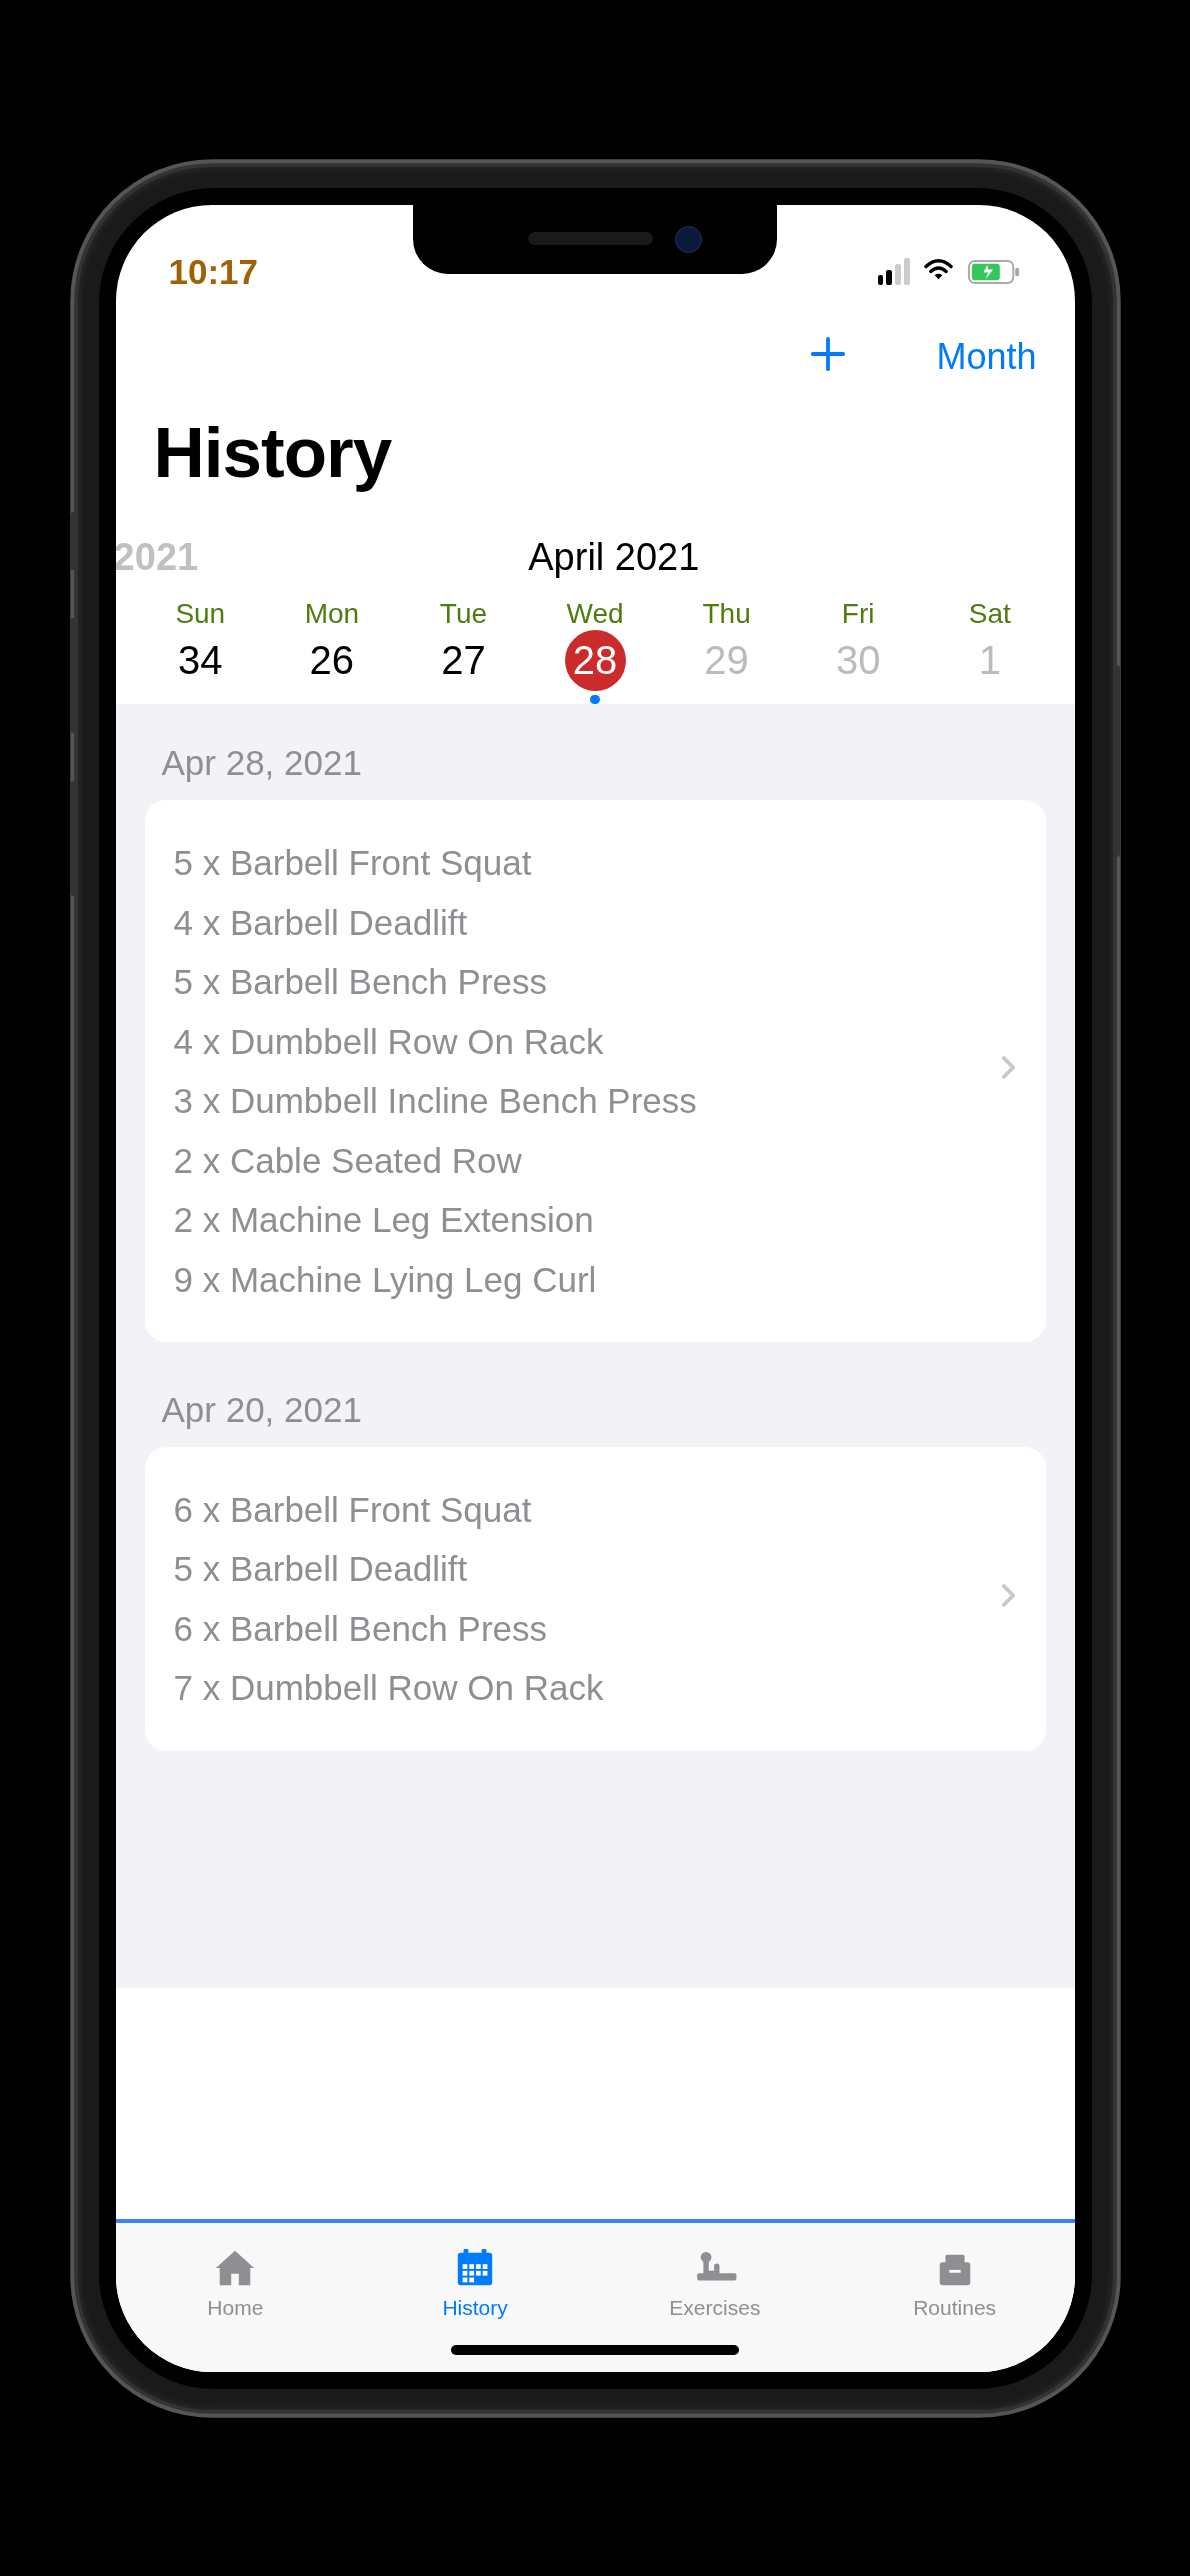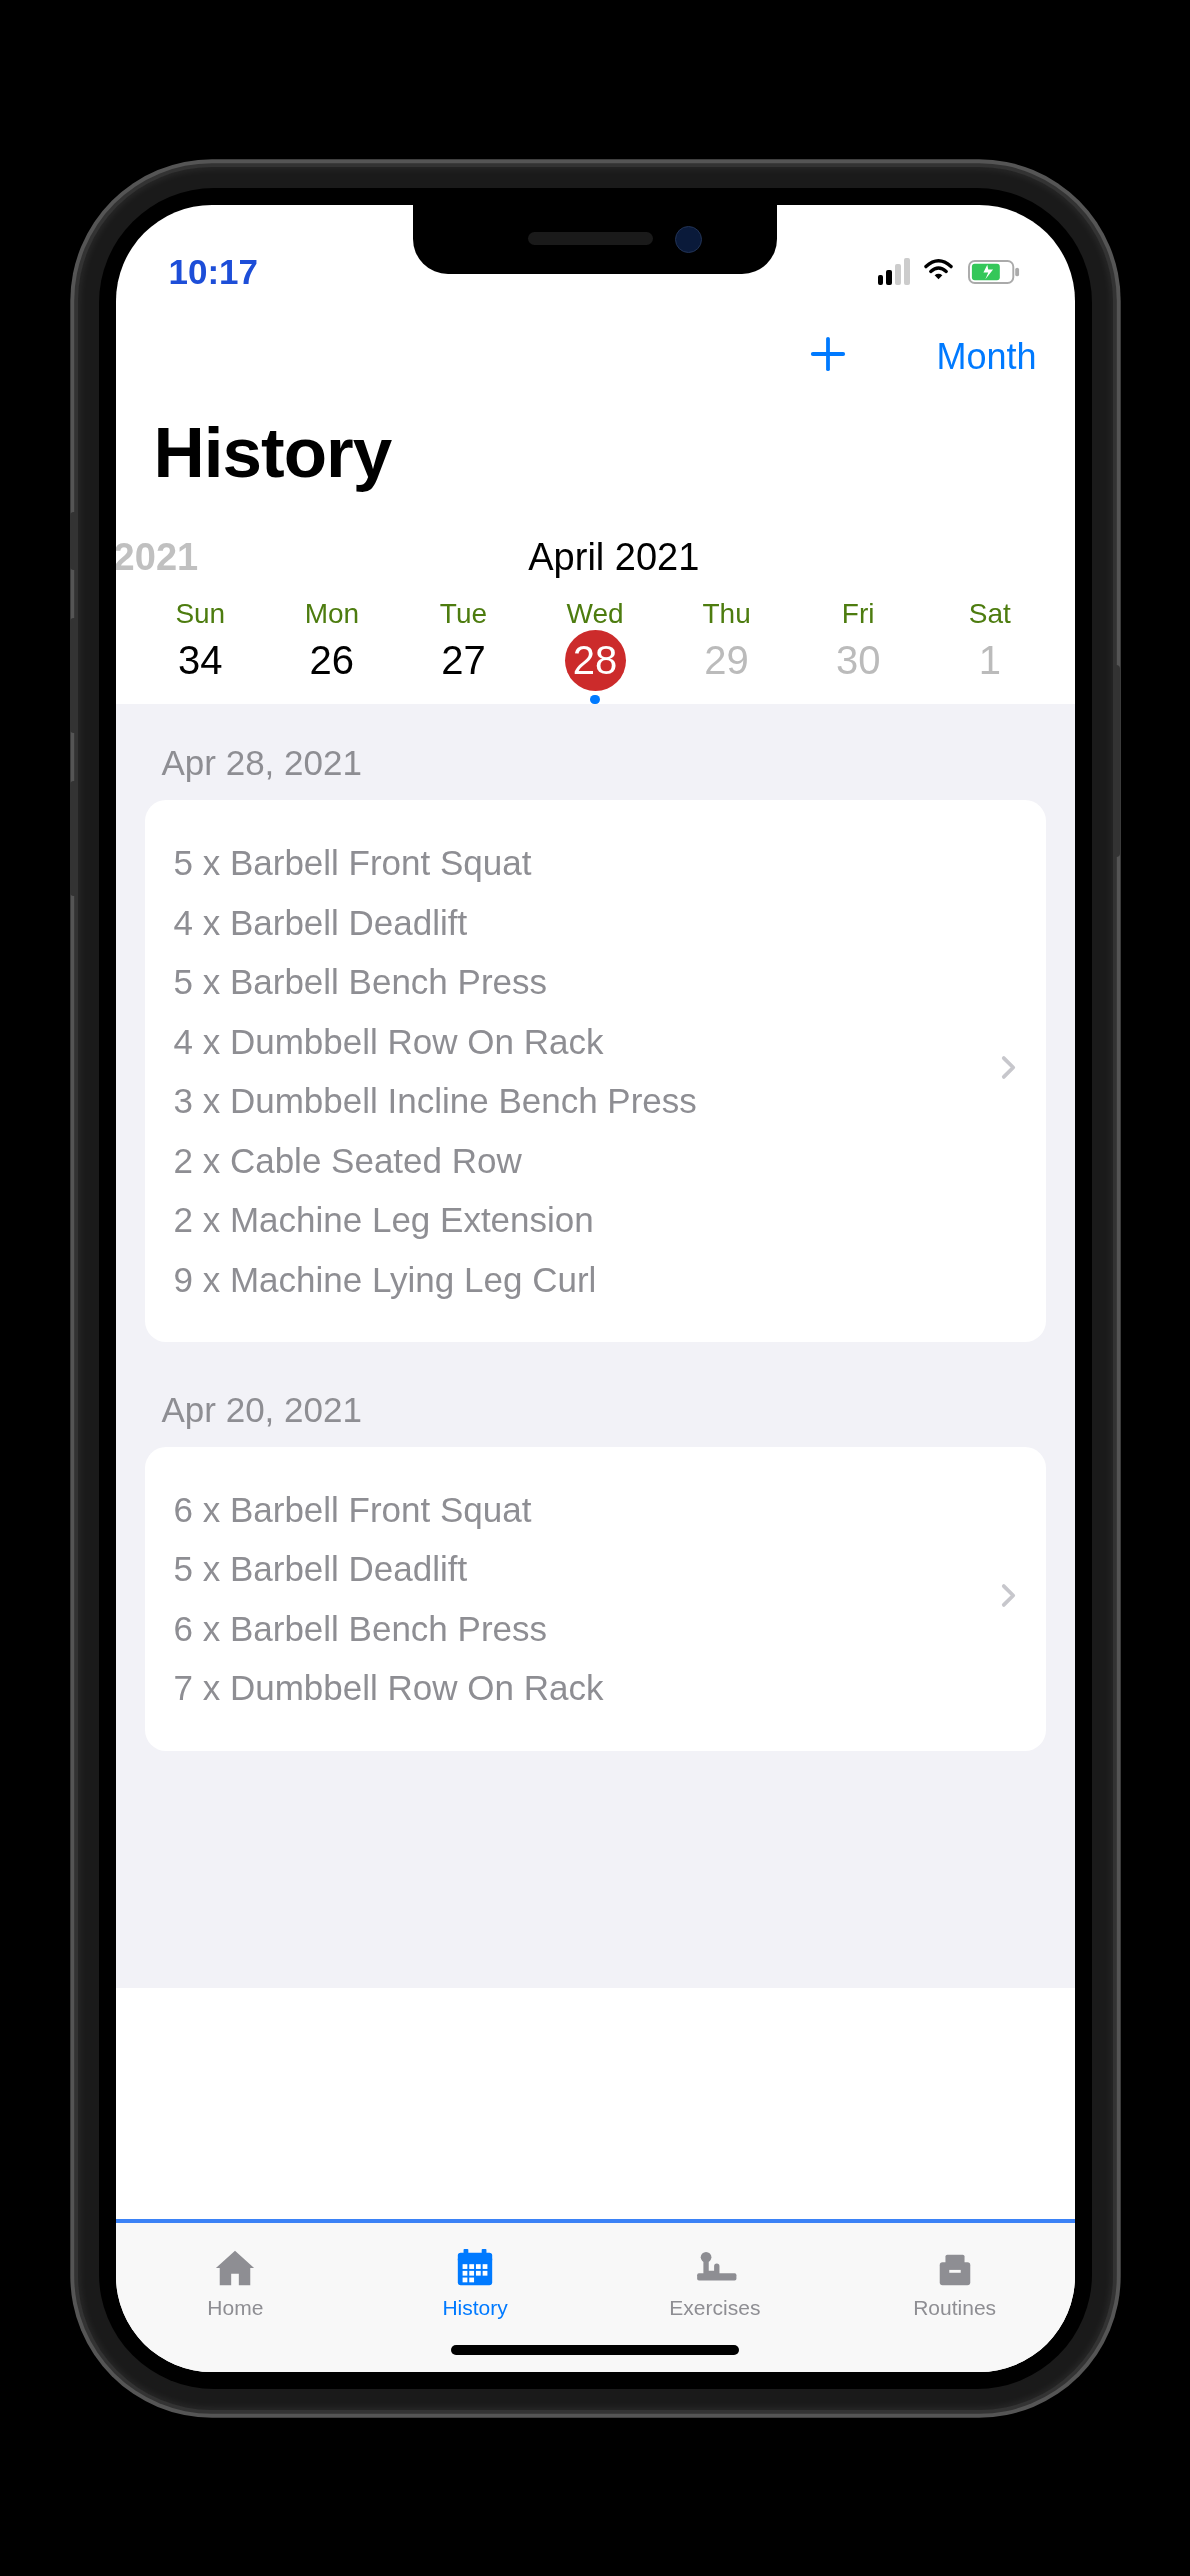--- a/index.html
+++ b/index.html
@@ -101,21 +101,21 @@
     .status-bar {
       height: 96px;
       display: flex;
       justify-content: space-between;
       align-items: center;
       padding: 38px 53px 0 53px;
     }
     .status-time {
       font-size: 35px;
       font-weight: 700;
-      color: #1d4ed8;
+      color: #a16207;
     }
     .status-icons {
       display: flex;
       align-items: center;
       gap: 11.5px;
     }
     .signal-icon {
       display: flex;
       align-items: flex-end;
       gap: 2.9px;

